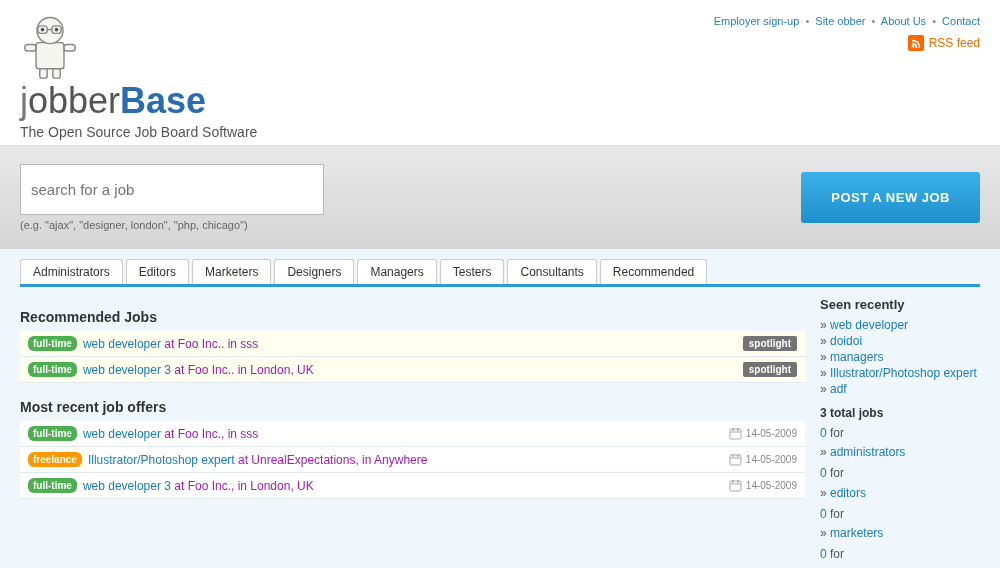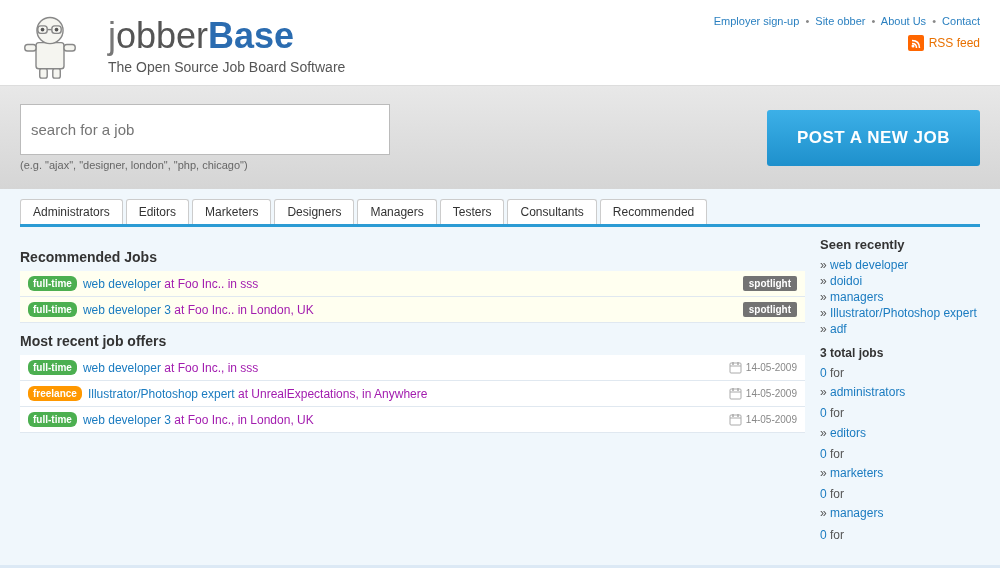--- a/index.html
+++ b/index.html
@@ -17,22 +17,22 @@
     #header {
       background: #fff;
       padding: 10px 20px 5px 20px;
       display: flex;
       align-items: flex-start;
       justify-content: space-between;
       border-bottom: 1px solid #ddd;
     }
     #logo-area {
       display: flex;
-      align-items: center;
-      gap: 28px;
+      gap: 0;
+      flex-direction: column;
     }
     #logo-text {
       font-size: 36px;
       font-weight: bold;
     }
     #logo-text .job-part { color: #777; font-weight: normal; }
     #logo-text .ber-part { color: #2b6cb0; }
     #logo-subtitle {
       font-size: 14px;
       color: #555;
@@ -97,21 +97,21 @@
     #search-hint {
       font-size: 11px;
       color: #666;
       margin-top: 4px;
     }
     #post-job-btn {
       background: linear-gradient(to bottom, #3cb0e8, #1e90cc);
       color: #fff;
       border: none;
       padding: 18px 30px;
-      font-size: 17px;
+      font-size: 13px;
       font-weight: bold;
       cursor: pointer;
       letter-spacing: 0.5px;
       text-transform: uppercase;
       border-radius: 3px;
     }
 
     
     #main {
       background: #f0f7fc;
@@ -283,21 +283,21 @@
           <path d="M1 2.5 Q8.5 2.5 8.5 10" stroke="white" stroke-width="1.5" fill="none"></path>
         </svg>
       </div>
       <span id="rss-label" style="color:#e87000;font-size:12px;cursor:pointer;">RSS feed</span>
     </div>
   </div>
 </div>
 
 <div id="search-area">
   <div id="search-left">
-    <input id="search-input-box" type="text" style="width: 370px; padding: 16px 10px; font-size: 15px; border: 1px solid rgb(187, 187, 187); color: rgb(153, 153, 153); background: rgb(255, 255, 255); outline: none;" placeholder="search for a job">
+    <input id="search-input-box" type="text" style="width: 304px; padding: 16px 10px; font-size: 15px; border: 1px solid rgb(187, 187, 187); color: rgb(153, 153, 153); background: rgb(255, 255, 255); outline: none;" placeholder="search for a job">
     <div id="search-hint">(e.g. "ajax", "designer, london", "php, chicago")</div>
   </div>
   <button id="post-job-btn">POST A NEW JOB</button>
 </div>
 
 <div id="main">
 
   <div id="category-tabs">
       <div class="cat-tab">Administrators</div>
       <div class="cat-tab">Editors</div>
@@ -325,21 +325,21 @@
           <div class="job-row highlighted">
     <span class="badge badge-fulltime">full-time</span>
     <span class="job-text">
       <a>web developer 3</a>
       <span class="at-text"> at Foo Inc.. in London, UK</span>
     </span>
     <span class="spotlight-badge">spotlight</span>
   </div>
         </div>
 
-      <div class="section-title" style="margin-top:10px;">Most recent job offers</div>
+      <div class="section-title" style="margin-top:16px;">Most recent job offers</div>
       <div id="recent-jobs">
           <div class="job-row normal">
     <span class="badge badge-fulltime">full-time</span>
     <span class="job-text">
       <a>web developer</a>
       <span class="at-text"> at Foo Inc., in sss</span>
     </span>
     <span class="job-date">
       <svg width="13" height="13" viewBox="0 0 13 13">
         <rect x="1" y="2" width="11" height="10" rx="1" fill="white" stroke="#aaa" stroke-width="1"></rect>

